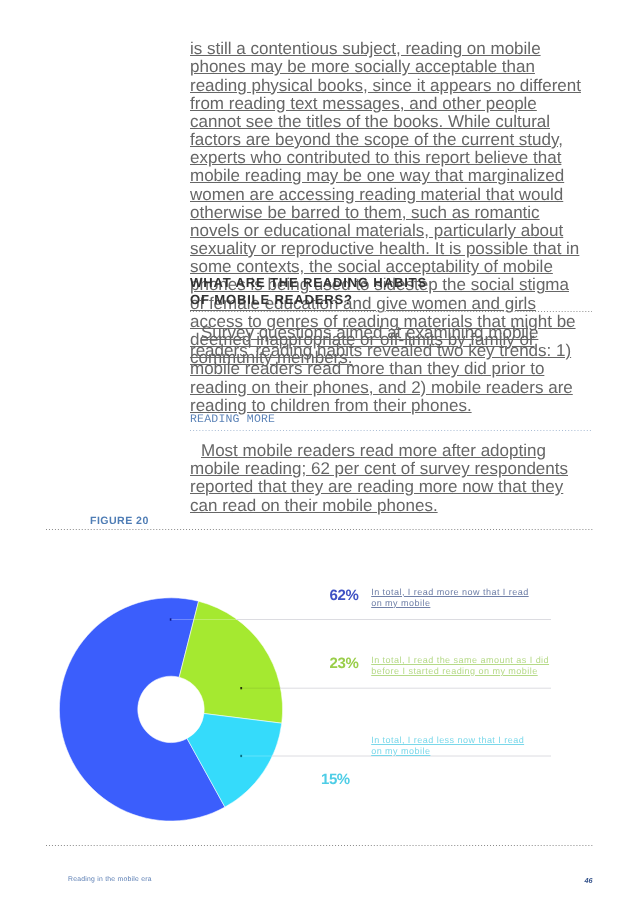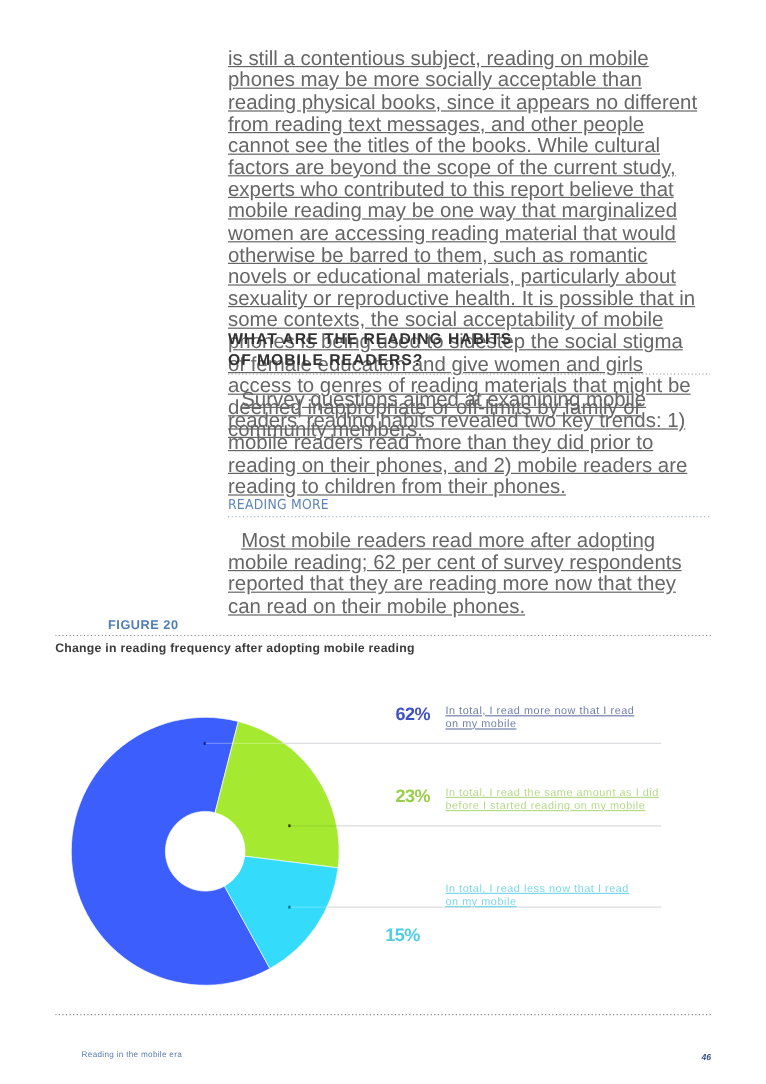--- a/index.html
+++ b/index.html
@@ -86,36 +86,35 @@
     <div>OF MOBILE READERS?</div>
   </div>
   <div class="dots" style="left:190px; top:310.5px; width:402px;">
       <svg width="402" height="2">
         <line x1="0" y1="0.5" x2="402" y2="0.5" stroke="#8e8e8e" stroke-width="1" stroke-dasharray="1.0 1.95" stroke-linecap="butt"></line>
       </svg>
     </div>
 
   <div class="body-col indent" style="top:324px;">Survey questions aimed at examining mobile readers’ reading habits revealed two key trends: 1) mobile readers read more than they did prior to reading on their phones, and 2) mobile readers are reading to children from their phones.</div>
 
-  <div class="sub-head" style="top:412.5px;">READING MORE</div>
+  <div class="sub-head" style="top:412.5px;font-family:Liberation Mono, monospace;">READING MORE</div>
   <div class="dots" style="left:190px; top:429.5px; width:402px;">
       <svg width="402" height="2">
         <line x1="0" y1="0.5" x2="402" y2="0.5" stroke="#a9bcd4" stroke-width="1" stroke-dasharray="1.0 2.1" stroke-linecap="butt"></line>
       </svg>
     </div>
 
   <div class="body-col indent" style="top:442px;">Most mobile readers read more after adopting mobile reading; 62 per cent of survey respondents reported that they are reading more now that they can read on their mobile phones.</div>
 
   <div class="fig-num" style="top:514.8px;padding-left:44px;">FIGURE 20</div>
   <div class="dots" style="left:46px; top:529px; width:547px;">
       <svg width="547" height="2">
         <line x1="0" y1="0.5" x2="547" y2="0.5" stroke="#8a8a8a" stroke-width="1" stroke-dasharray="1.0 1.98" stroke-linecap="butt"></line>
       </svg>
     </div>
-  <div class="fig-title" style="top:535px;">Change in reading frequency after adopting mobile reading</div>
 
   <div id="chart">
     <svg width="638" height="280" viewBox="0 0 638 280">
       <g>
         <path id="slice0" d="M 224.9343139712583 247.10184121320196 A 111.6 111.6 0 1 1 198.56508981985803 41.257844374993326 L 179.20036722239504 117.2286777172919 A 33.2 33.2 0 1 0 187.04497512406607 178.46542229640056 Z" fill="#3b5efc" stroke="#ffffff" stroke-width="0.55"></path>
         <path id="slice1" d="M 198.5650898198581 41.25784437499334 A 111.6 111.6 0 0 1 281.74424426802057 163.19392480423895 L 203.94542033779823 153.50356902778432 A 33.2 33.2 0 0 0 179.20036722239507 117.2286777172919 Z" fill="#a5e930" stroke="#ffffff" stroke-width="0.55"></path>
         <path id="slice2" d="M 281.74424426802057 163.19392480423895 A 111.6 111.6 0 0 1 224.9343139712583 247.10184121320196 L 187.04497512406607 178.46542229640056 A 33.2 33.2 0 0 0 203.94542033779823 153.50356902778432 Z" fill="#35dbfb" stroke="#ffffff" stroke-width="0.55"></path>
       </g>
       <g>
         <line x1="170" y1="59.5" x2="237" y2="59.5" stroke="#ffffff" stroke-opacity="0.27" stroke-width="1"></line>

